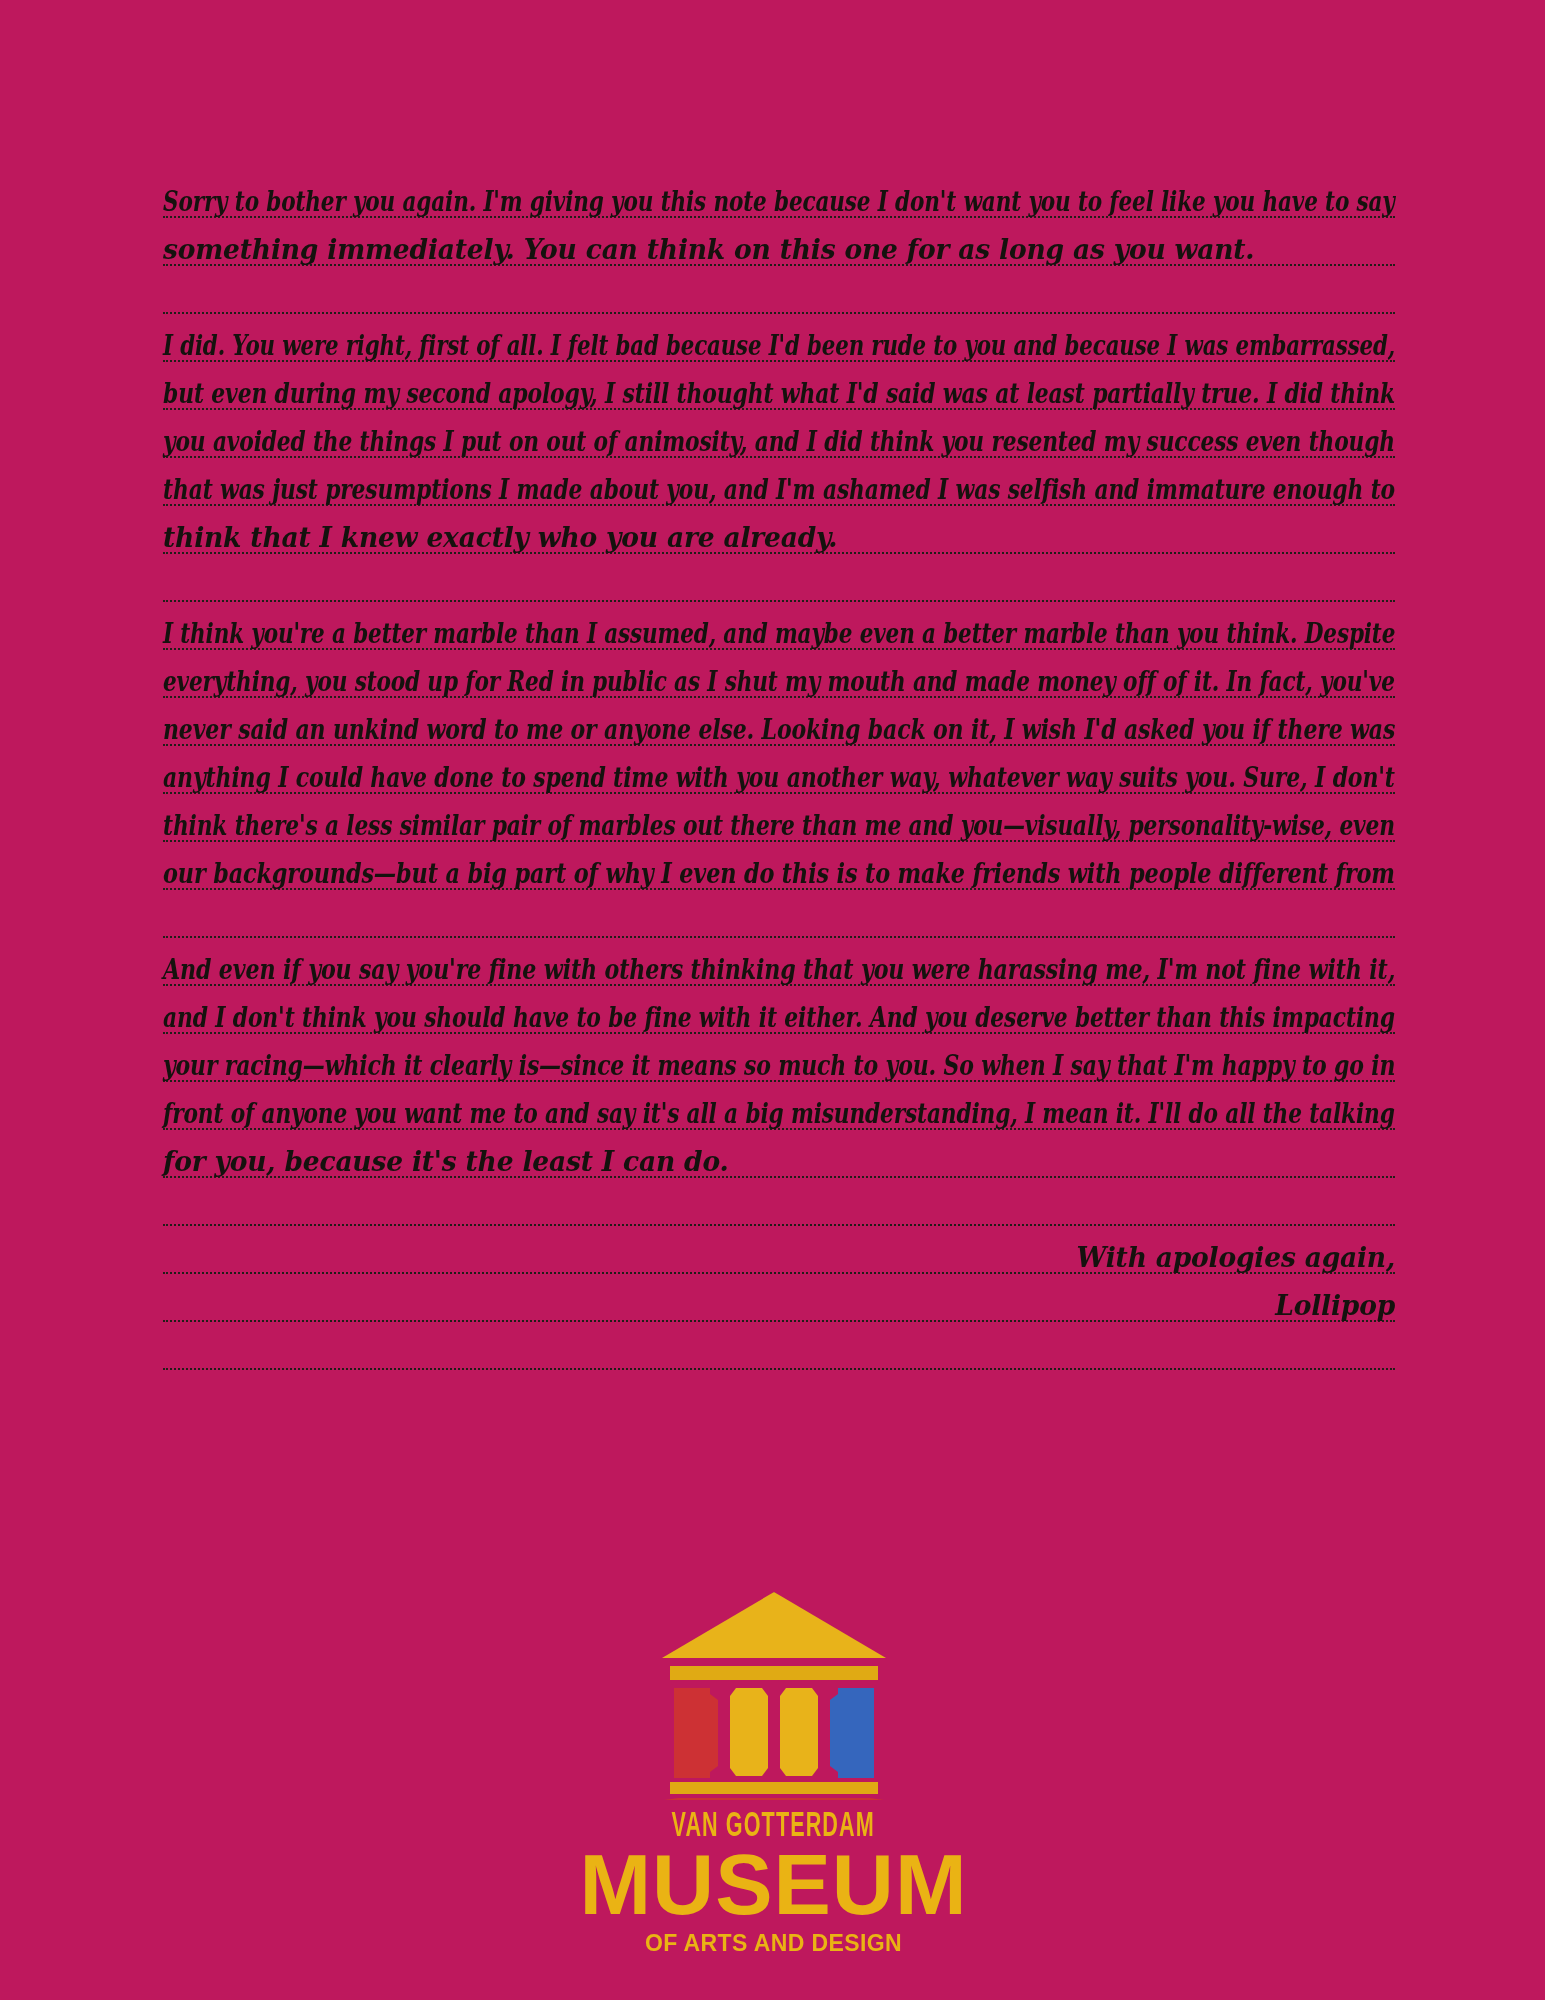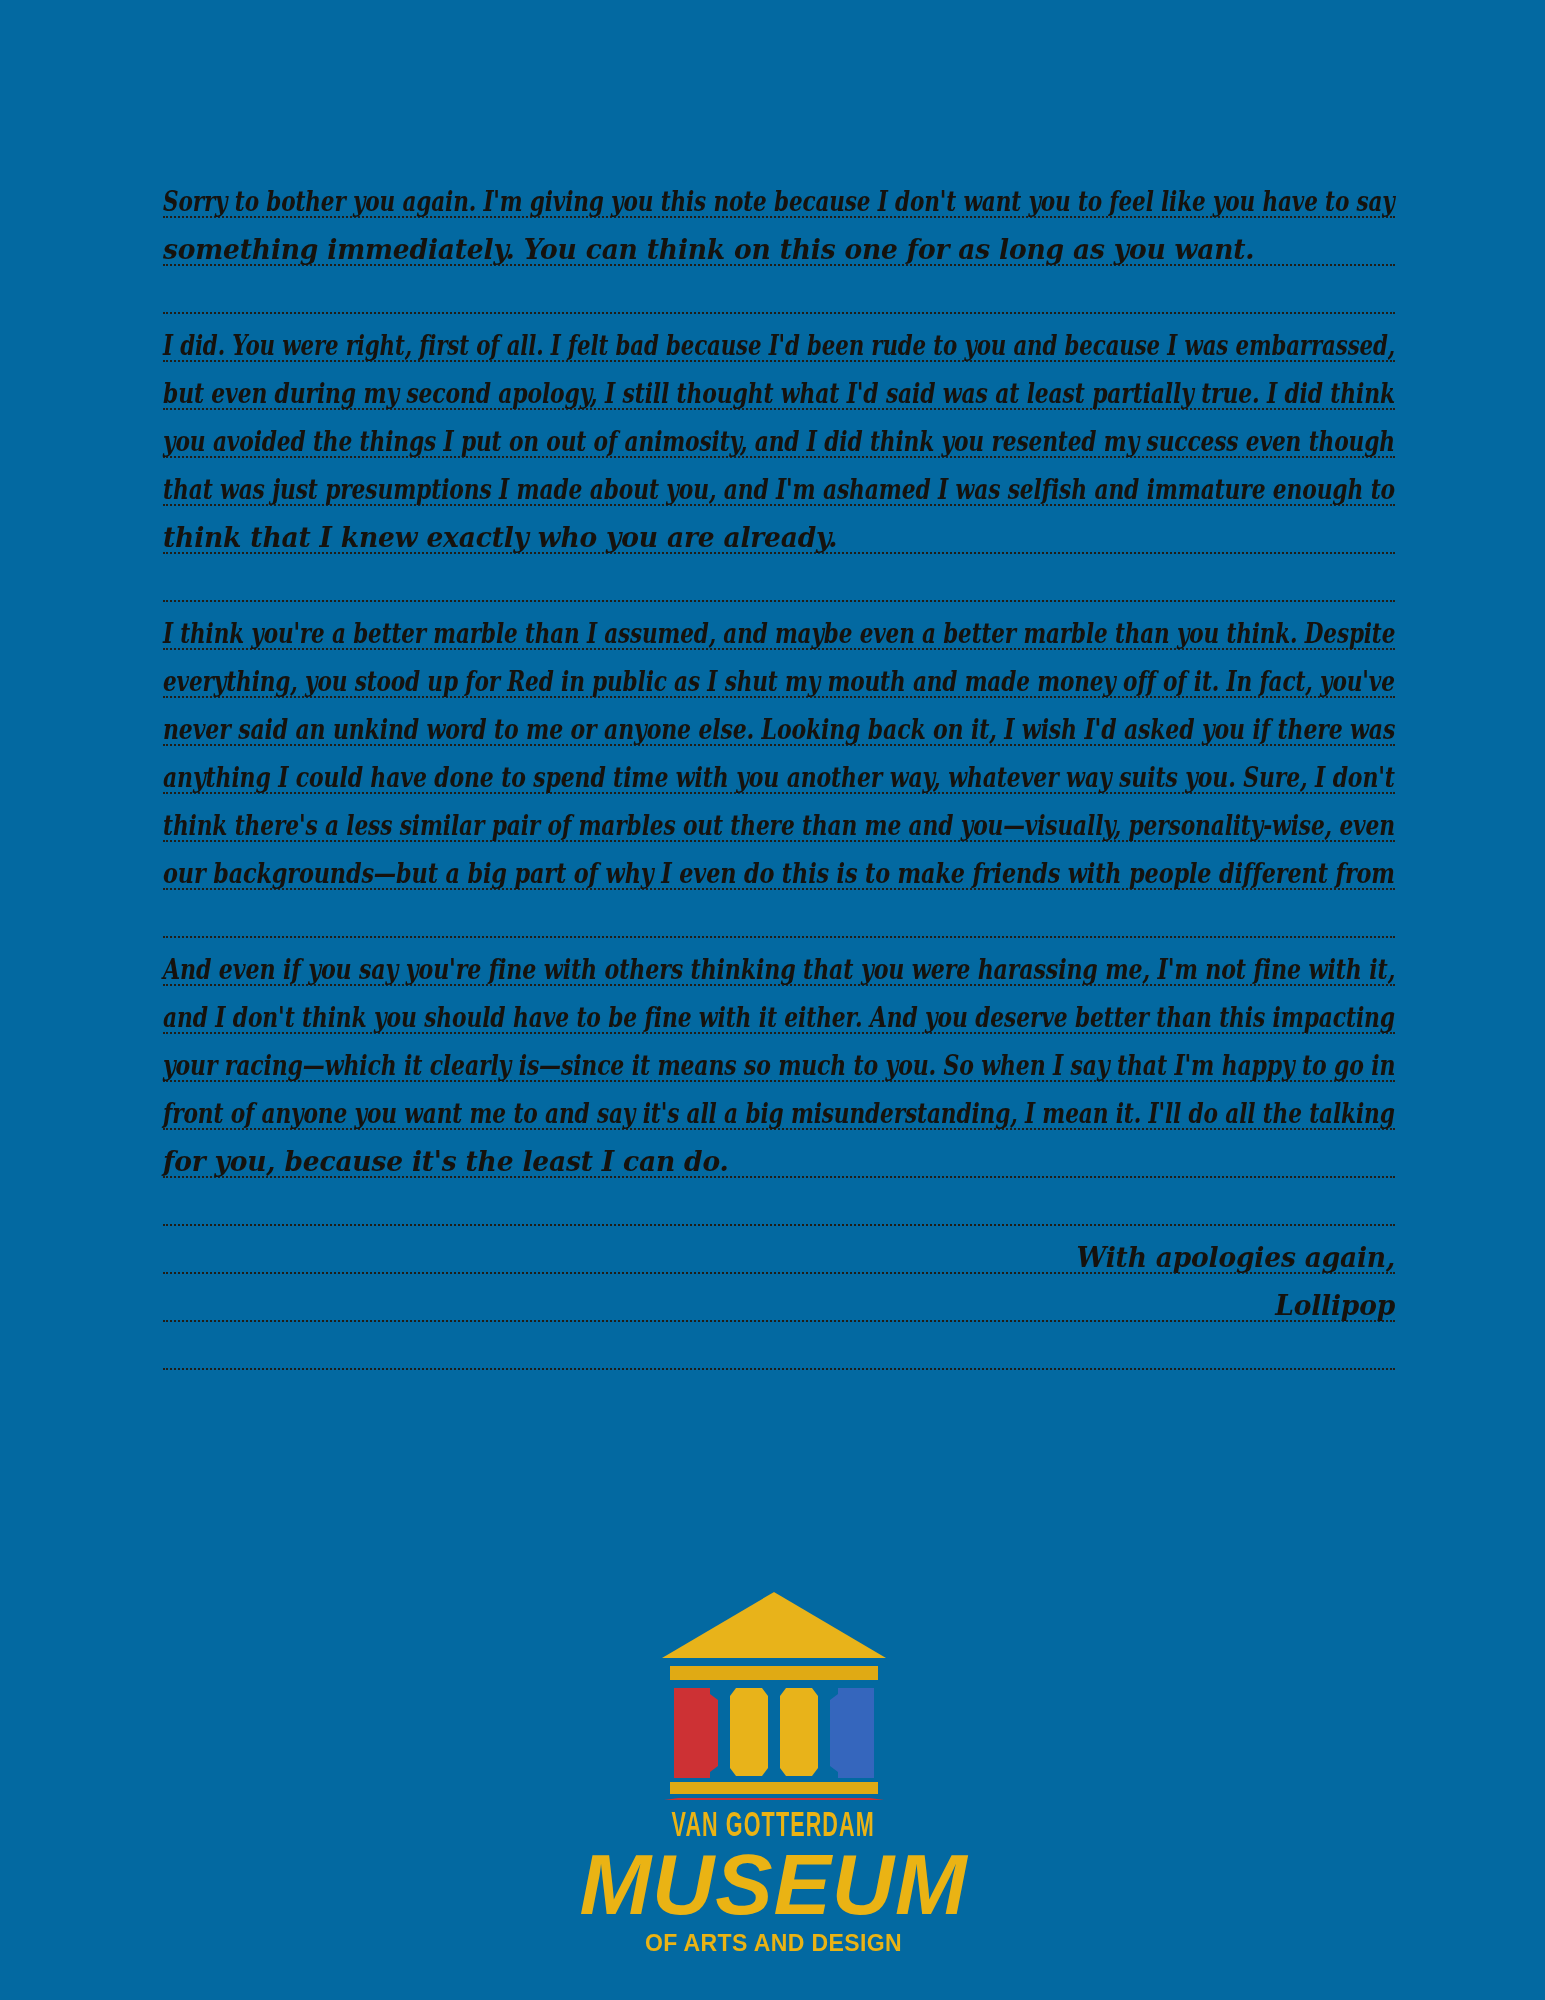--- a/index.html
+++ b/index.html
@@ -11,21 +11,21 @@
     height: 2000px;
     background: #fdf8f0;
     font-family: "DejaVu Sans", sans-serif;
     overflow: hidden;
     position: relative;
   }
 
   .page {
     position: absolute;
     inset: 0;
-    background: #0369a1;
+    background: #be185d;
   }
 
   
   .letter {
     position: absolute;
     left: 163px;
     top: 170px;
     width: 1232px;
   }
 
@@ -90,21 +90,20 @@
 
   .logo-museum {
     font-family: "Liberation Sans", sans-serif;
     font-weight: bold;
     font-size: 86px;
     letter-spacing: 1px;
     color: #eab314;
     line-height: 0.95;
     margin-top: 6px;
     white-space: nowrap;
-    font-style: italic;
   }
 
   .logo-sub {
     font-family: "Liberation Sans", sans-serif;
     font-weight: bold;
     font-size: 23px;
     letter-spacing: 0.4px;
     color: #eab314;
     margin-top: 4px;
     white-space: nowrap;

